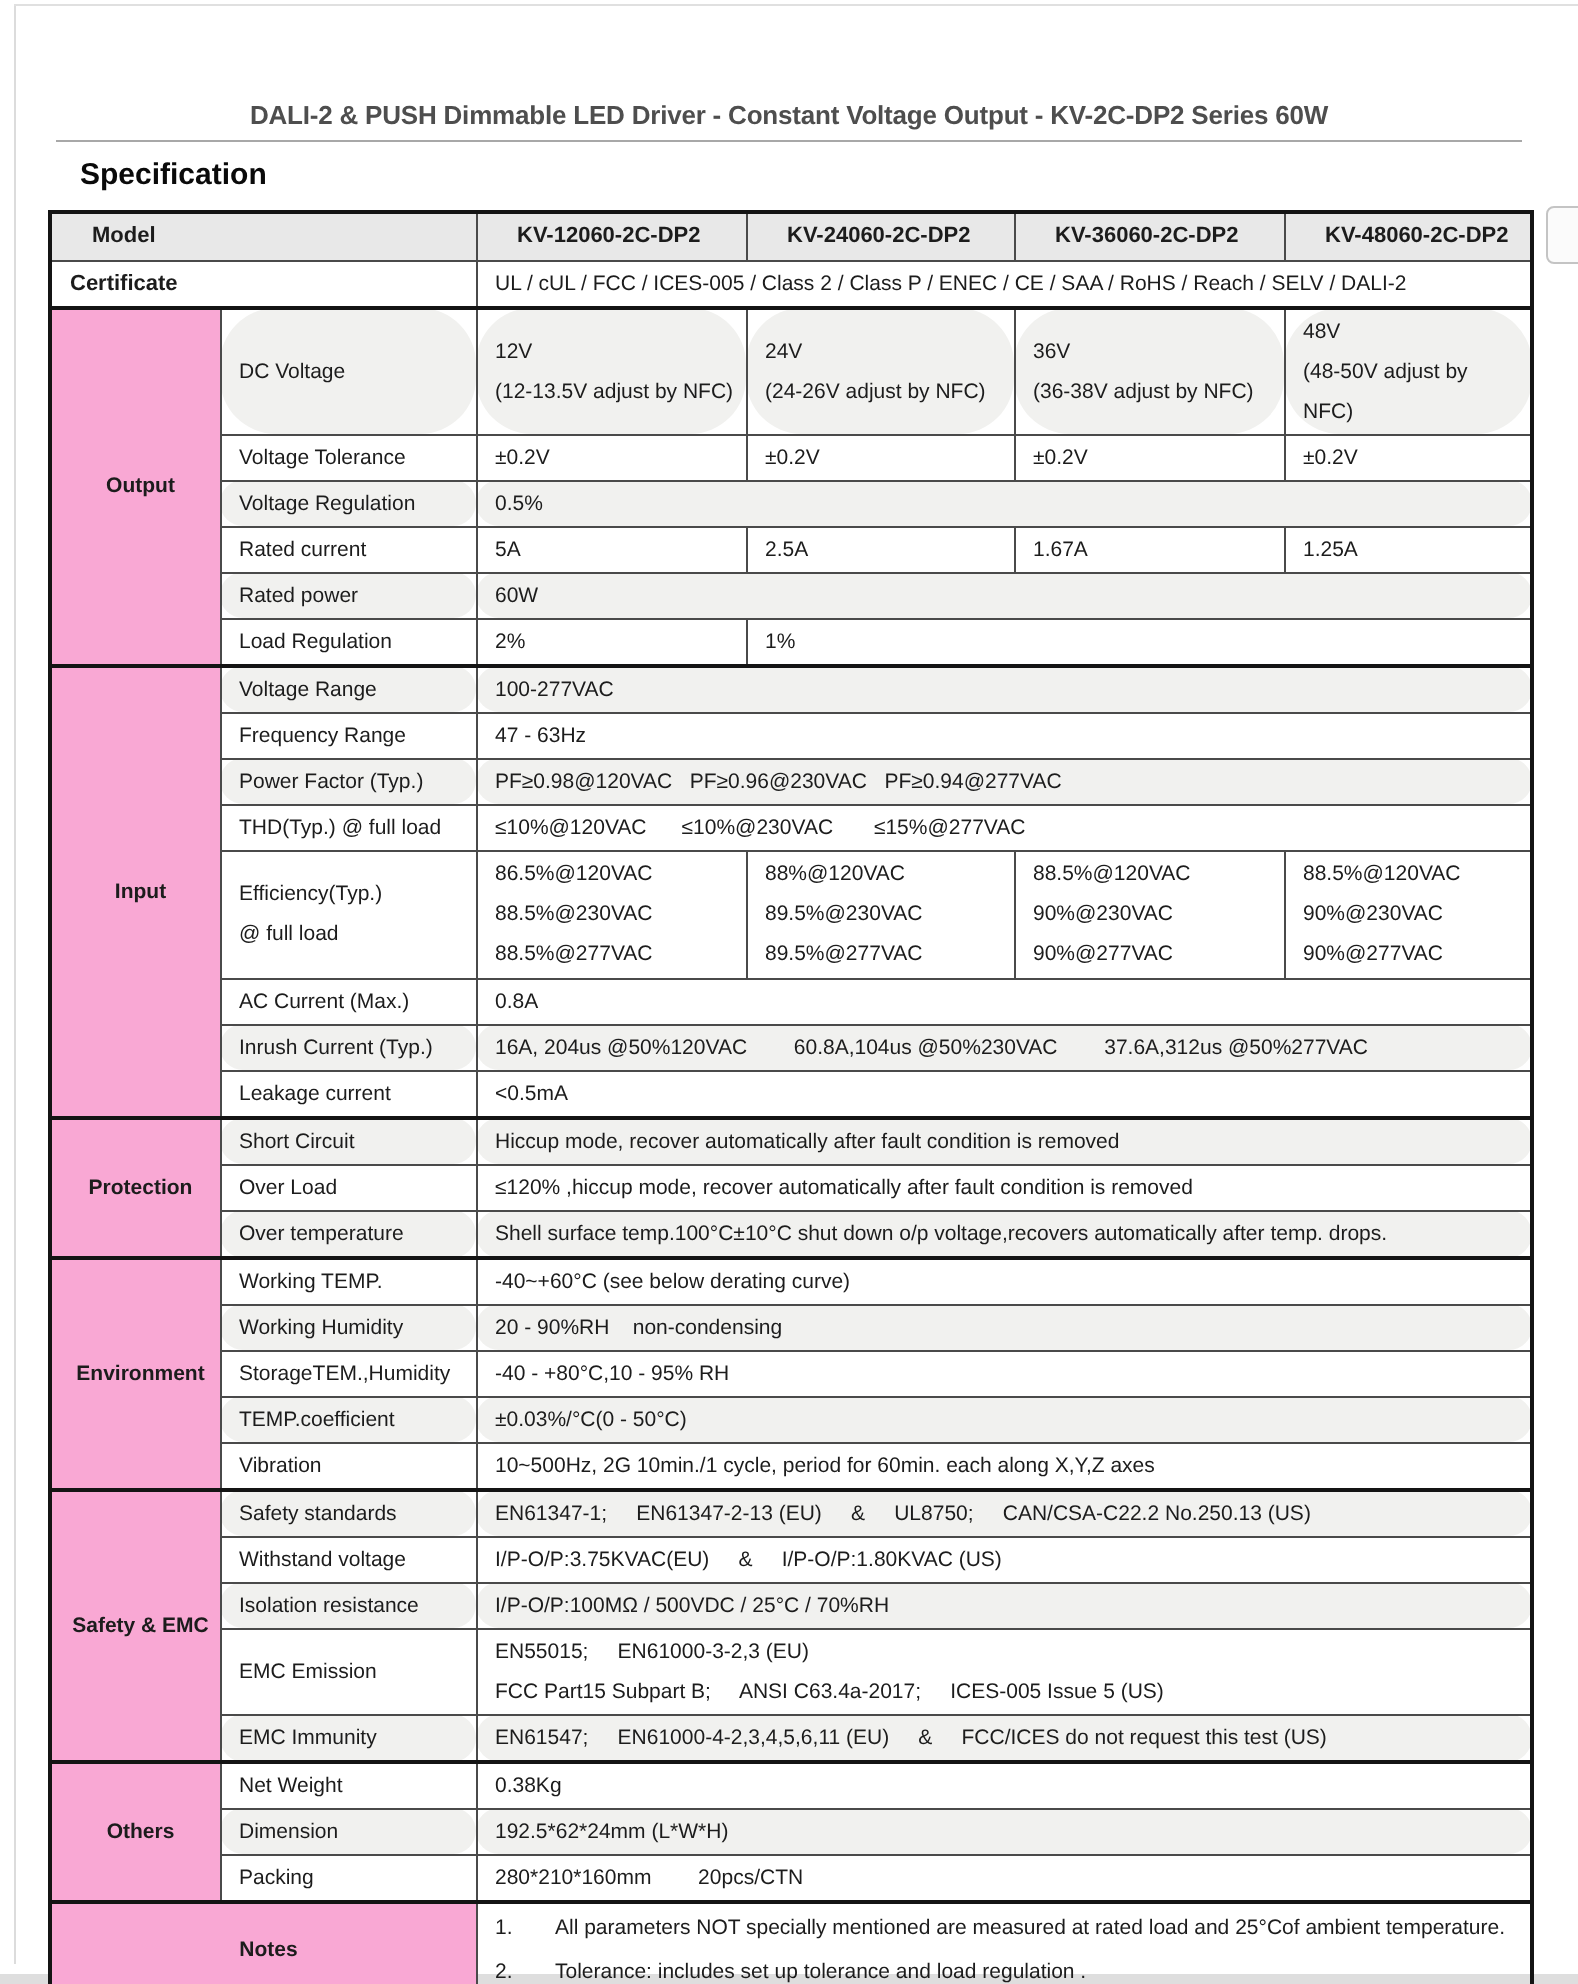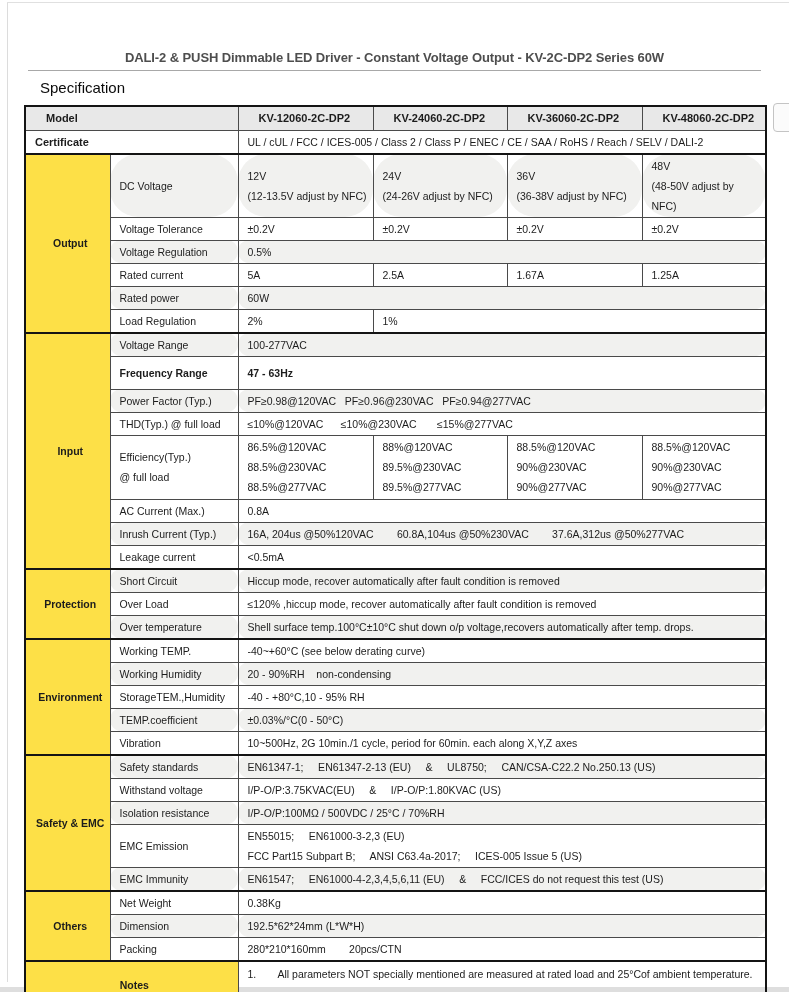--- a/index.html
+++ b/index.html
@@ -17,40 +17,40 @@
     position:absolute;right:-5px;top:103px;width:19px;height:27px;
     background:#fbfbfb;border:1px solid #c4c4c4;border-radius:4px;
   }
   .doc-title{
     position:absolute;top:50px;left:0;width:100%;text-align:center;
     font-size:13px;font-weight:bold;color:#4e4e4e;letter-spacing:-0.1px;
   }
   .title-rule{position:absolute;top:70px;left:28px;width:733px;height:1px;background:#a8a8a8;}
   .spec-heading{
     position:absolute;top:79px;left:40px;
-    font-size:15px;font-weight:normal;color:#0a0a0a;
+    font-size:15px;font-weight:bold;color:#0a0a0a;
   }
   
   .tbl-wrap{position:absolute;left:24px;top:105px;width:741px;}
   table.spec{
     width:741px;table-layout:fixed;border-collapse:collapse;
     border:2px solid #141414;
     font-size:10.5px;color:#1c1c1c;
   }
   table.spec td{
     border:1px solid #4a4a4a;
     padding:1px 4px 1px 9px;
     vertical-align:middle;
     line-height:20px;
     white-space:pre-wrap;
     overflow:hidden;
   }
   tr.section-top td{border-top:2px solid #141414;}
   td.sec{
-    text-align:center;font-weight:bold;background:#fde047;padding-left:2px;padding-right:2px;
+    text-align:center;font-weight:bold;background:#f9a8d4;padding-left:2px;padding-right:2px;
   }
   tr.shaded td.lbl, tr.shaded td.val{background:var(--stripe-bg,#f1f1ef);border-radius:28px;}
   tr.model-row td{background:var(--header-bg,#e8e8e8);font-weight:bold;font-size:11px;padding-left:20px;}
   td.cert-lbl{font-weight:bold;font-size:11px;}
   .note-line{display:flex;line-height:22px;}
   .note-num{width:30px;flex:0 0 30px;}
   .note-text{flex:1;}
 </style>
 </head>
 <body>
@@ -123,21 +123,21 @@
         <tr style="height: 23px;">
           <td class="lbl">Load Regulation</td>
           <td class="val" colspan="1">2%</td>
           <td class="val" colspan="3">1%</td>
         </tr>
         <tr class="shaded section-top" style="height: 23px;">
           <td class="sec" rowspan="8">Input</td>
           <td class="lbl">Voltage Range</td>
           <td class="val" colspan="4">100-277VAC</td>
         </tr>
-        <tr style="height: 33px; font-weight: bold;">
+        <tr style="height: 23px;">
           <td class="lbl">Frequency Range</td>
           <td class="val" colspan="4">47 - 63Hz</td>
         </tr>
         <tr class="shaded" style="height: 23px;">
           <td class="lbl">Power Factor (Typ.)</td>
           <td class="val" colspan="4">PF≥0.98@120VAC   PF≥0.96@230VAC   PF≥0.94@277VAC</td>
         </tr>
         <tr style="height: 23px;">
           <td class="lbl">THD(Typ.) @ full load</td>
           <td class="val" colspan="4">≤10%@120VAC      ≤10%@230VAC       ≤15%@277VAC</td>

